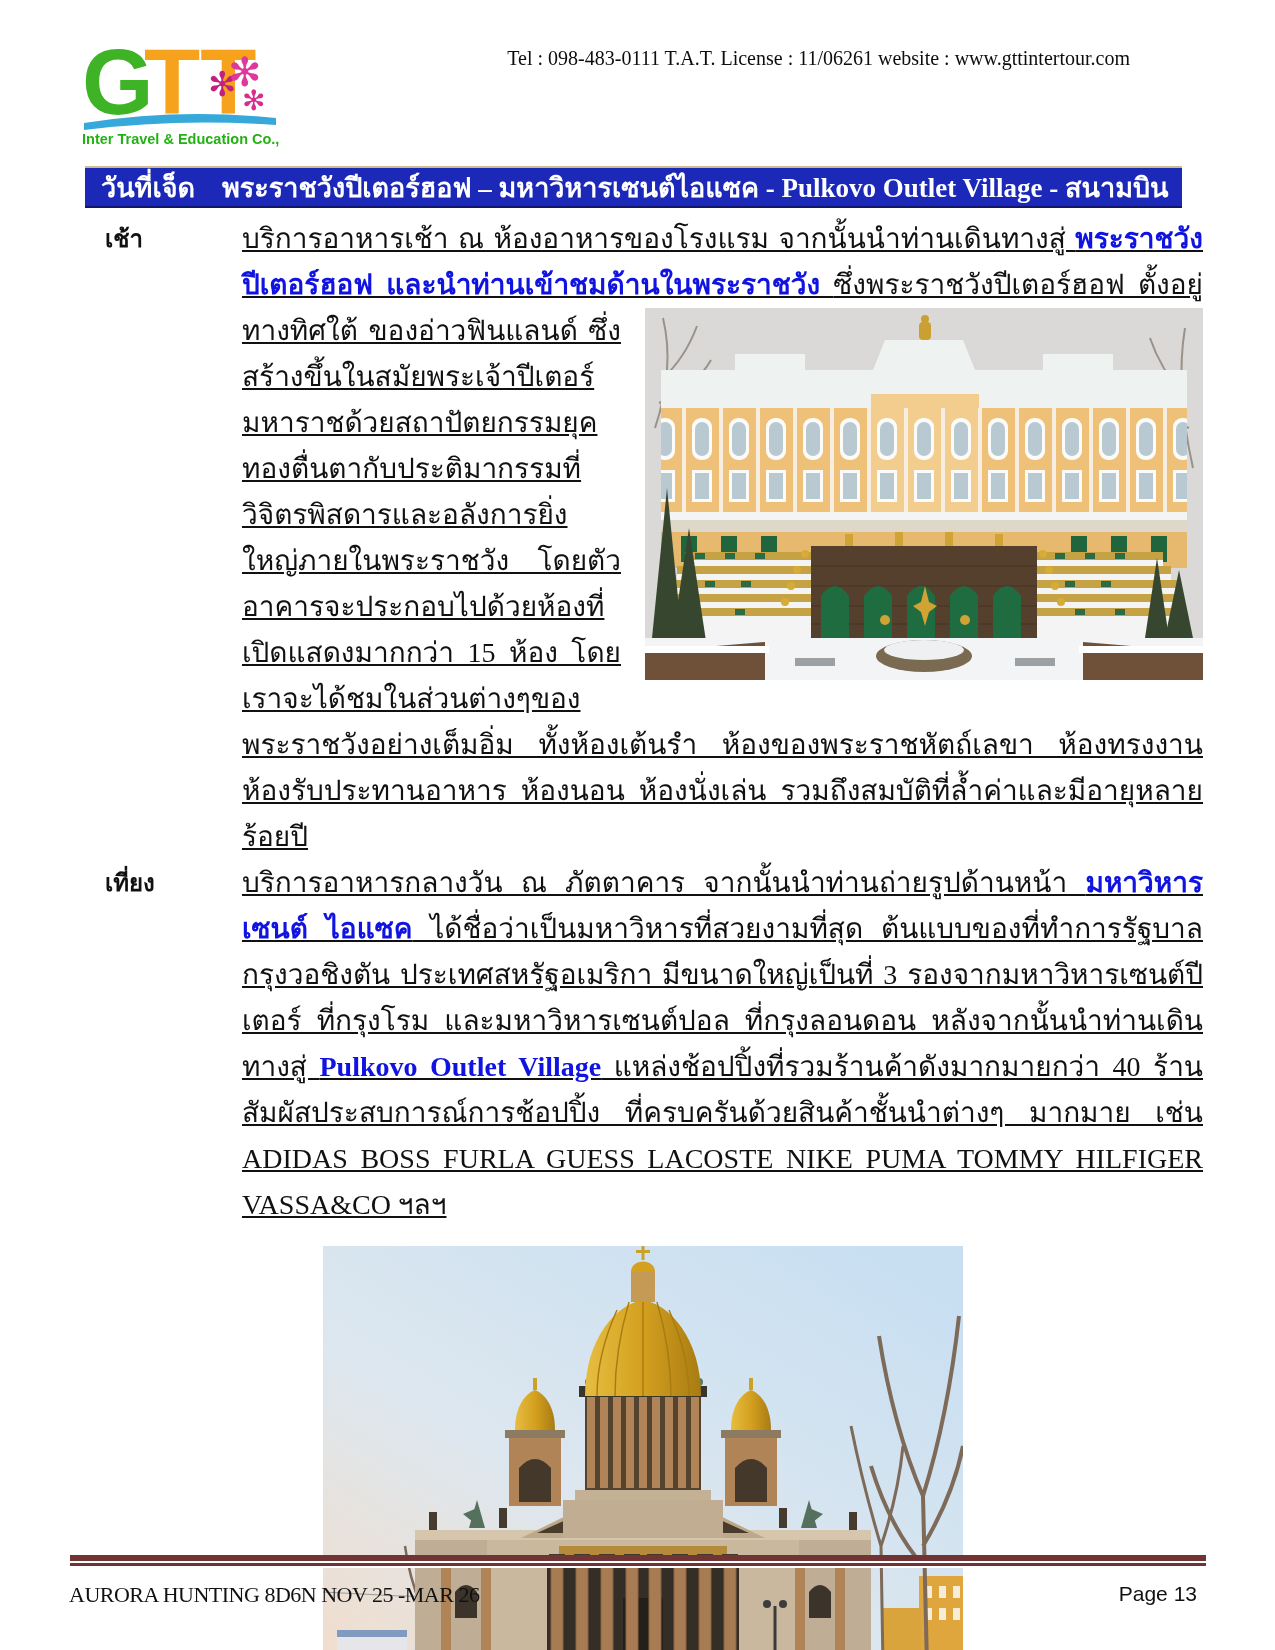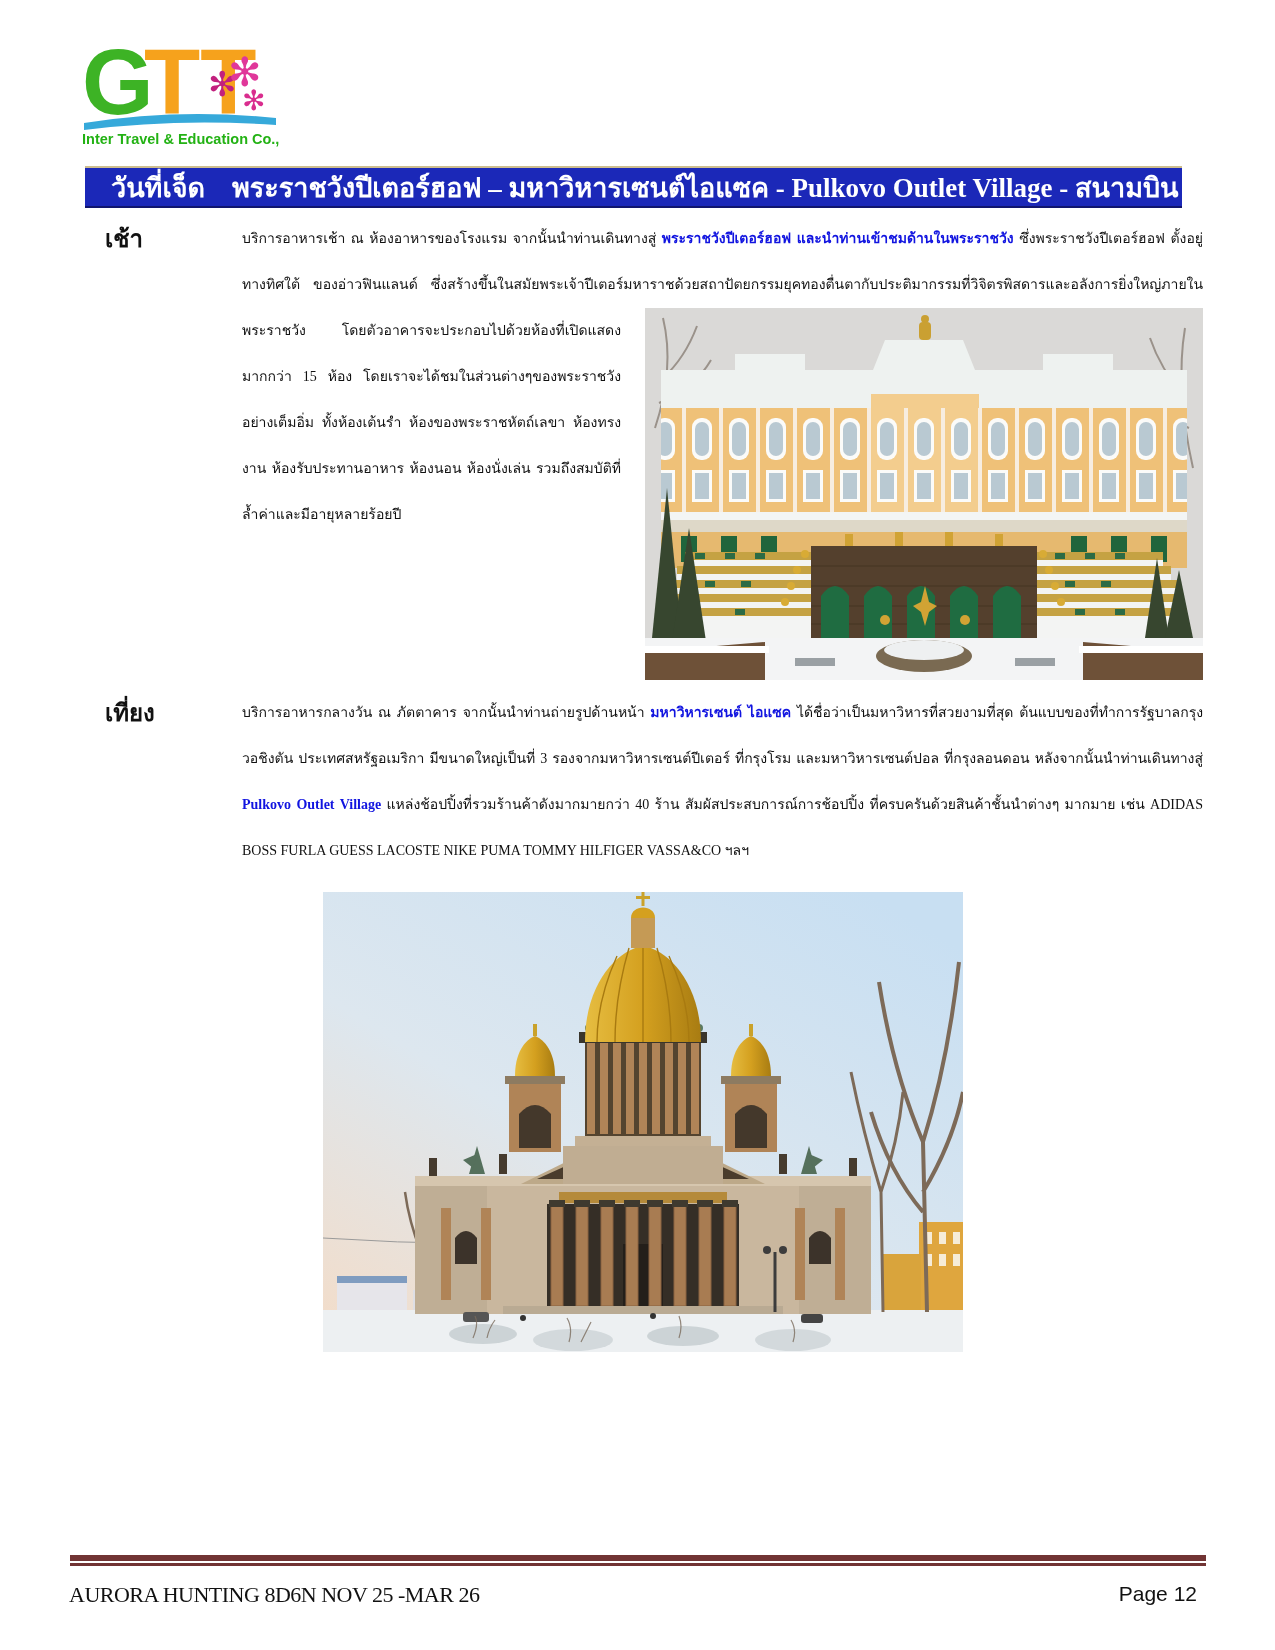--- a/index.html
+++ b/index.html
@@ -9,28 +9,28 @@
   
   .logo{position:absolute;left:80px;top:26px;}
   .address{position:absolute;top:36px;right:145px;text-align:right;
            font-size:20px;line-height:44px;color:#0d0d0d;white-space:nowrap;}
 
   
   .banner{position:absolute;left:85px;top:166px;width:1097px;height:42px;
           box-sizing:border-box;display:flex;align-items:center;
           border-top:2px solid #cdbd8e;border-bottom:2px solid #10156e;
           color:#ffffff;font-weight:bold;font-size:27px;}
-  .banner .day{margin-left:26px;flex:0 0 121px;}
+  .banner .day{margin-left:16px;flex:0 0 121px;}
   .banner .btitle{flex:1;white-space:nowrap;}
 
   
   .body-col{position:absolute;left:85px;top:216px;width:1098px;margin-left:20px;}
   .sec{display:flex;align-items:flex-start;}
   .tlabel{flex:0 0 137px;font-weight:bold;font-size:24px;line-height:46px;}
-  .ptext{flex:1;text-align:justify;font-size:14px;line-height:46px;}
+  .ptext{flex:1;text-align:justify;font-size:28px;line-height:46px;text-decoration:underline;}
   .ptext::after{content:"";display:block;clear:both;}
   .fspacer{float:right;width:0;height:92px;}
   .photo1{float:right;clear:right;width:558px;height:372px;margin:0 0 10px 24px;}
   .photo1 svg,.photo2wrap svg{display:block;}
   .hl{font-weight:bold;}
   .photo2wrap{margin:18px 0 0 218px;width:640px;height:460px;}
 
   
   .footer-rule{position:absolute;left:70px;top:1555px;width:1136px;height:13px;
      background:linear-gradient(to bottom,#713434 0 6px,#ffffff 6px 8px,#713434 8px 11px,#ffffff 11px 13px);}
@@ -51,20 +51,21 @@
     <g fill="#d92d8e">
       <text x="128" y="70" font-size="34" fill="#c2207e">✻</text>
       <text x="148" y="60" font-size="40" fill="#e0379a">✻</text>
       <text x="162" y="84" font-size="28" fill="#d92d8e">✻</text>
     </g>
     <path d="M4 97 Q 98 82 196 92 L 196 99 Q 98 92 4 104 Z" fill="#36a9da"></path>
     <text x="2" y="118" font-family="Liberation Sans, sans-serif" font-size="14.5" font-weight="bold" fill="#23b214">Inter Travel &amp; Education Co.,Ltd.</text>
   </svg>
 
   <div class="address">
+    <div>Tel : 098-483-0111 T.A.T. License : 11/06261 website : www.gttintertour.com</div>
   </div>
 
   <div class="banner" style="background: rgb(27, 40, 184);">
     <span class="day">วันที่เจ็ด</span>
     <span class="btitle">พระราชวังปีเตอร์ฮอฟ – มหาวิหารเซนต์ไอแซค - Pulkovo Outlet Village - สนามบิน</span>
   </div>
 
   <div class="body-col">
 
     <div class="sec">
@@ -396,15 +397,15 @@
           <g stroke="#7a6c5c" stroke-width="1.2" fill="none" opacity="0.8">
             <path d="M150 446 q6 -14 2 -22 M164 446 q2 -10 8 -18 M246 450 q4 -14 -2 -24 M258 450 q6 -12 10 -20 M356 446 q4 -12 0 -22 M470 450 q4 -12 -2 -22"></path>
           </g>
         </g>
       </svg>
     </div>
   </div>
 
   <div class="footer-rule"></div>
   <div class="footer-left">AURORA HUNTING 8D6N NOV 25 -MAR 26</div>
-  <div class="footer-right">Page 12</div>
+  <div class="footer-right">Page 13</div>
 
 </div>
 
 </body></html>

